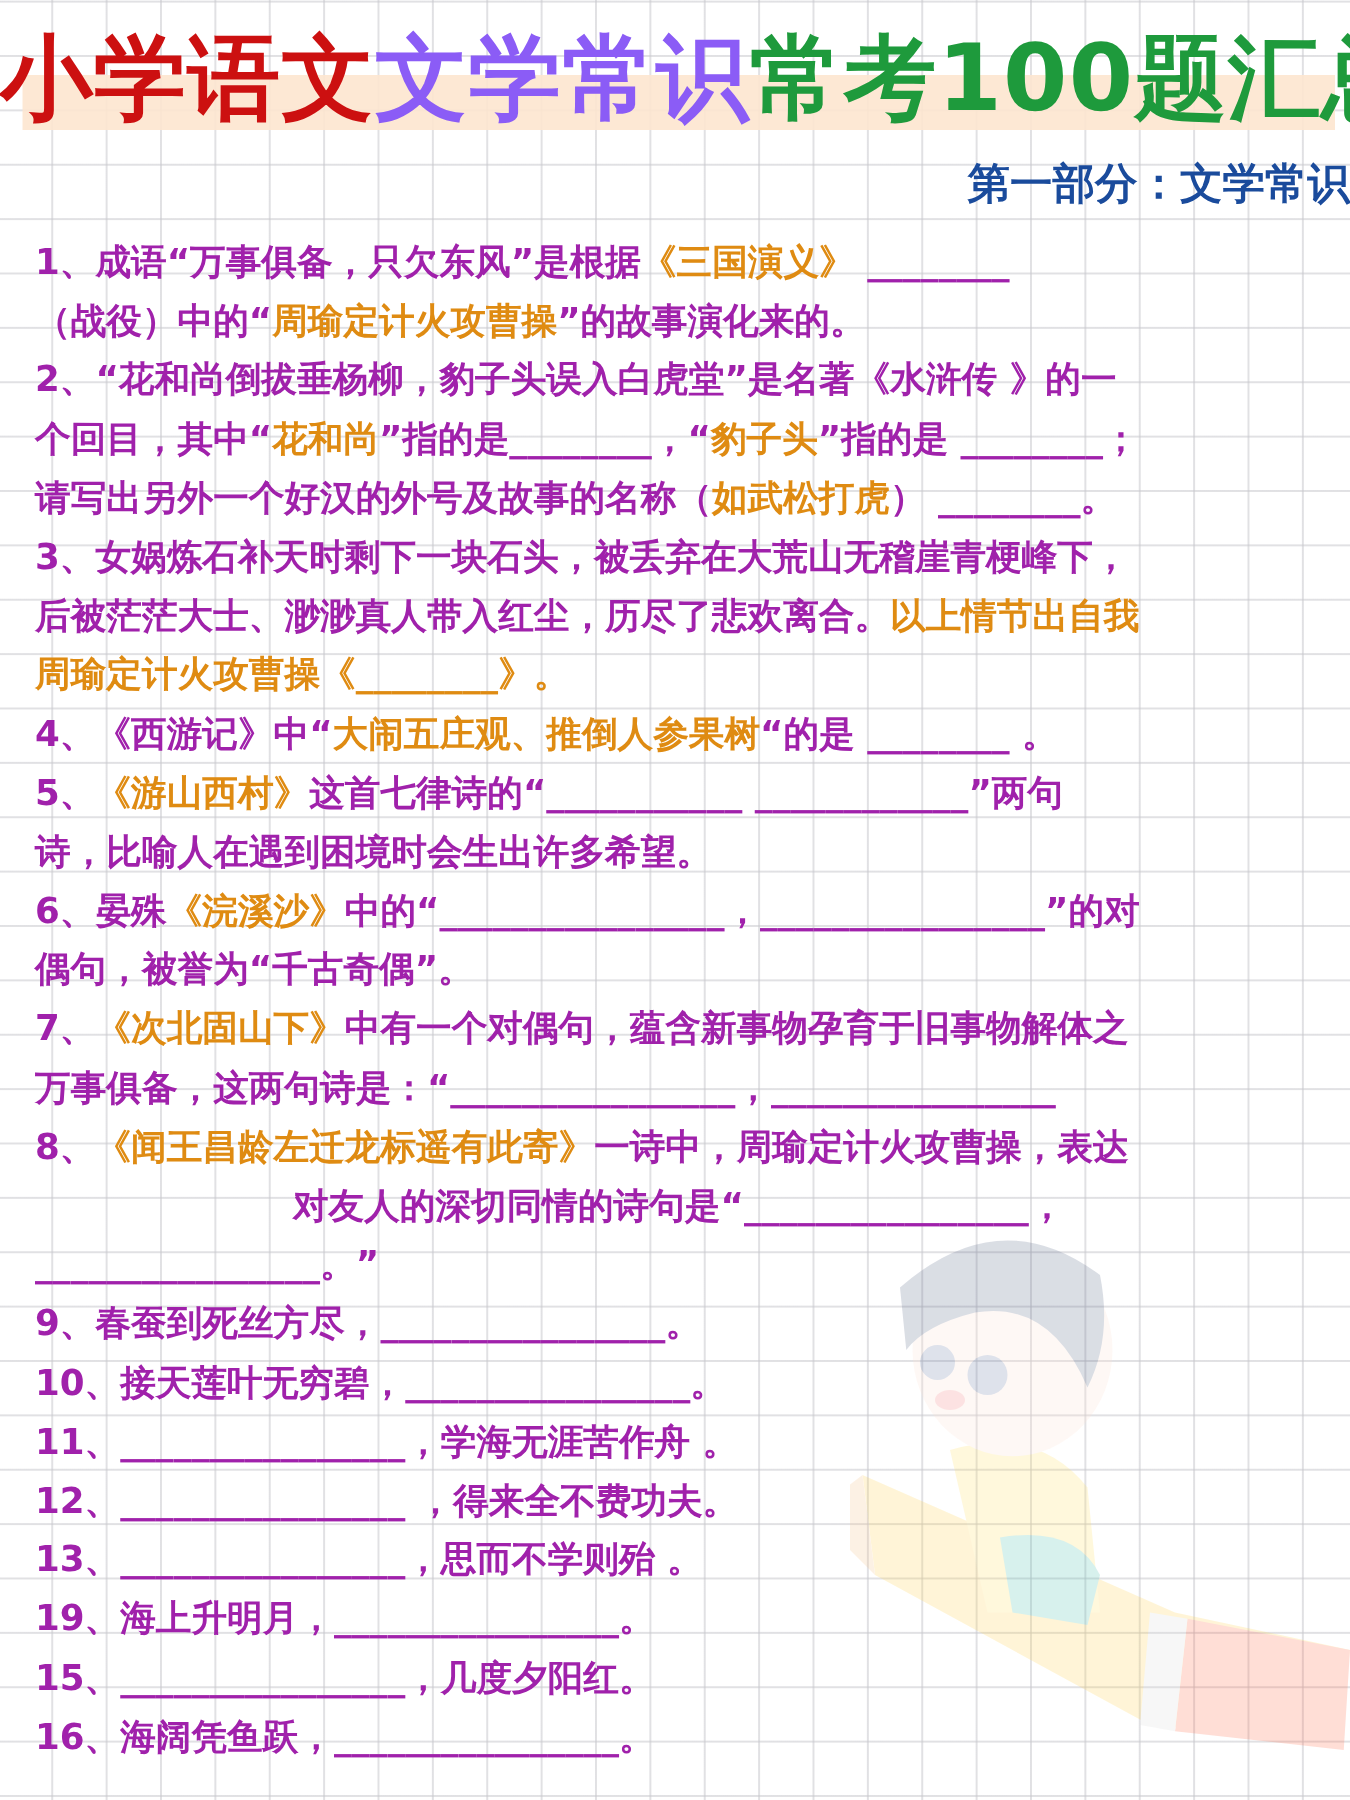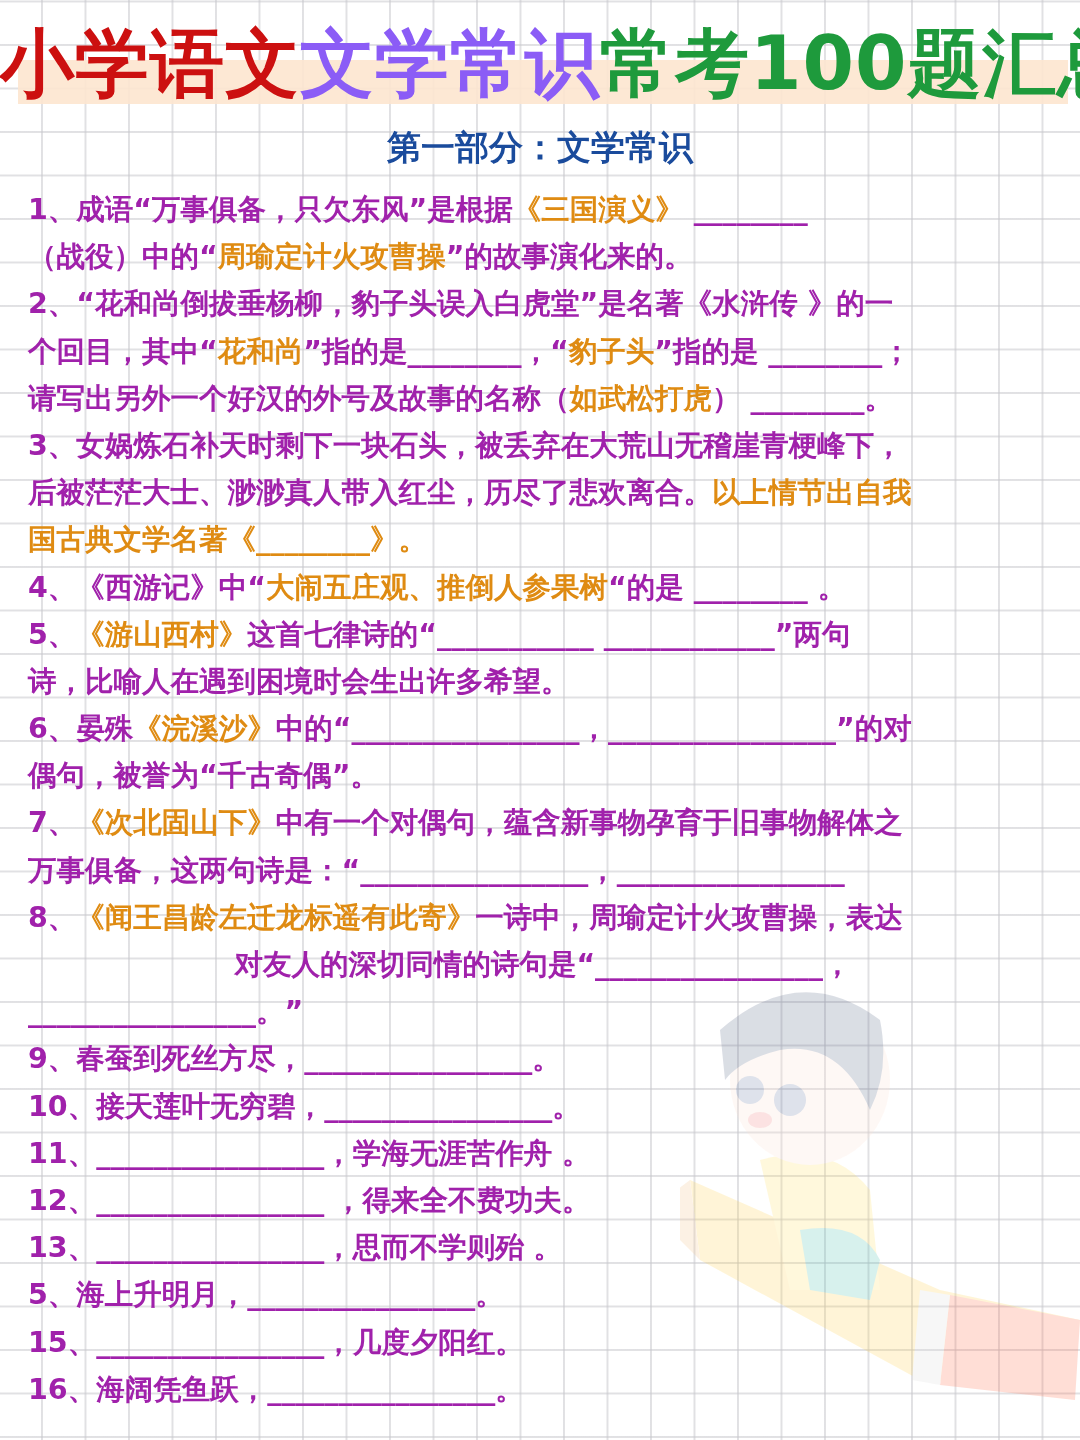--- a/index.html
+++ b/index.html
@@ -42,36 +42,36 @@
 </style>
 </head>
 <body>
 
 <div class="banner"></div>
 
 <h1 class="title" style="margin:0;">
   <span style="color:#cc1010">小学语文</span><span style="color:#8b5cf6">文学常识</span><span style="color:#1e9a3c">常考100题汇总</span>
 </h1>
 
-<h2 class="subtitle" style="margin:0;">第一部分：文学常识</h2>
+<h2 class="subtitle" style="margin:0;text-align:right;">第一部分：文学常识</h2>
 
 <div class="content" id="content">
     <div>
       <div class="line"><span class="p">1、成语“万事俱备，只欠东风”是根据</span><span class="o">《三国演义》</span><span class="p"> ________</span></div>
       <div class="line"><span class="p">（战役）中的“</span><span class="o">周瑜定计火攻曹操</span><span class="p">”的故事演化来的。</span></div>
     </div>
     <div>
       <div class="line"><span class="p">2、“花和尚倒拔垂杨柳，豹子头误入白虎堂”是名著《水浒传  》的一</span></div>
       <div class="line"><span class="p">个回目，其中“</span><span class="o">花和尚</span><span class="p">”指的是________，“</span><span class="o">豹子头</span><span class="p">”指的是 ________；</span></div>
       <div class="line"><span class="p">请写出另外一个好汉的外号及故事的名称（</span><span class="o">如武松打虎</span><span class="p">） ________。</span></div>
     </div>
     <div>
       <div class="line"><span class="p">3、女娲炼石补天时剩下一块石头，被丢弃在大荒山无稽崖青梗峰下，</span></div>
       <div class="line"><span class="p">后被茫茫大士、渺渺真人带入红尘，历尽了悲欢离合。</span><span class="o">以上情节出自我</span></div>
-      <div class="line"><span class="o">国古典文学名著《________》。</span></div>
+      <div class="line"><span class="o">周瑜定计火攻曹操《________》。</span></div>
     </div>
     <div>
       <div class="line"><span class="p">4、《西游记》中“</span><span class="o">大闹五庄观、推倒人参果树</span><span class="p">“的是 ________ 。</span></div>
     </div>
     <div>
       <div class="line"><span class="p">5、</span><span class="o">《游山西村》</span><span class="p">这首七律诗的“___________     ____________”两句</span></div>
       <div class="line"><span class="p">诗，比喻人在遇到困境时会生出许多希望。</span></div>
     </div>
     <div>
       <div class="line"><span class="p">6、晏殊</span><span class="o">《浣溪沙》</span><span class="p">中的“________________，________________”的对</span></div>
@@ -98,21 +98,21 @@
     <div>
       <div class="line"><span class="p">11、________________，学海无涯苦作舟 。</span></div>
     </div>
     <div>
       <div class="line"><span class="p">12、________________ ，得来全不费功夫。</span></div>
     </div>
     <div>
       <div class="line"><span class="p">13、________________，思而不学则殆 。</span></div>
     </div>
     <div>
-      <div class="line"><span class="p">5、海上升明月，________________。</span></div>
+      <div class="line"><span class="p">19、海上升明月，________________。</span></div>
     </div>
     <div>
       <div class="line"><span class="p">15、________________，几度夕阳红。</span></div>
     </div>
     <div>
       <div class="line"><span class="p">16、海阔凭鱼跃，________________。</span></div>
     </div>
   </div>
 
 <svg class="illustration" viewBox="0 0 400 480">

